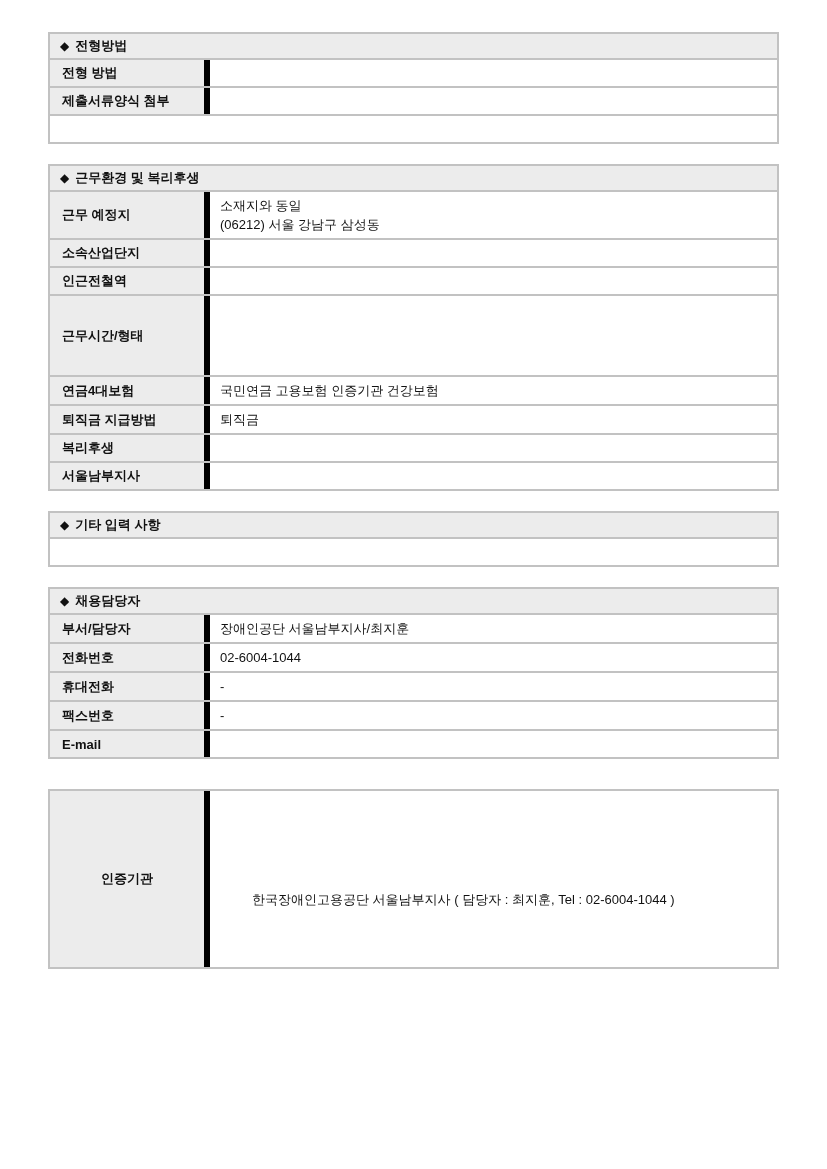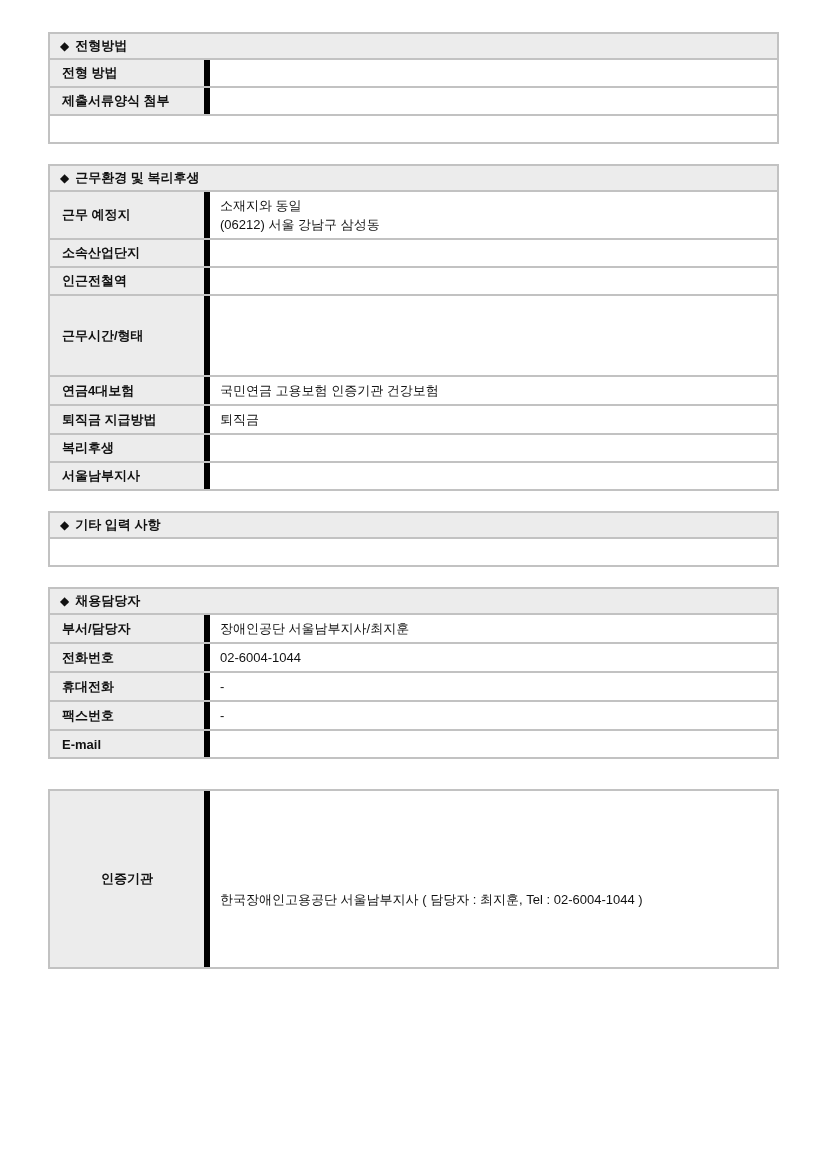--- a/index.html
+++ b/index.html
@@ -144,20 +144,20 @@
       <div class="row">
         <div class="cell lbl">팩스번호</div>
         <div class="cell val">-</div>
       </div>
       <div class="row">
         <div class="cell lbl">E-mail</div>
       </div>
     </div>
 
     <div class="tbl mt-lg">
-      <div class="row cert-row" style="border-top:none;">
+      <div class="row cert-row" style="border-top:none;gap:32px;">
         <div class="cell lbl">인증기관</div>
         <div class="cell val">한국장애인고용공단 서울남부지사 ( 담당자 : 최지훈, Tel : 02-6004-1044 )</div>
       </div>
     </div>
 
   </div>
 </div>
 
 </body></html>

